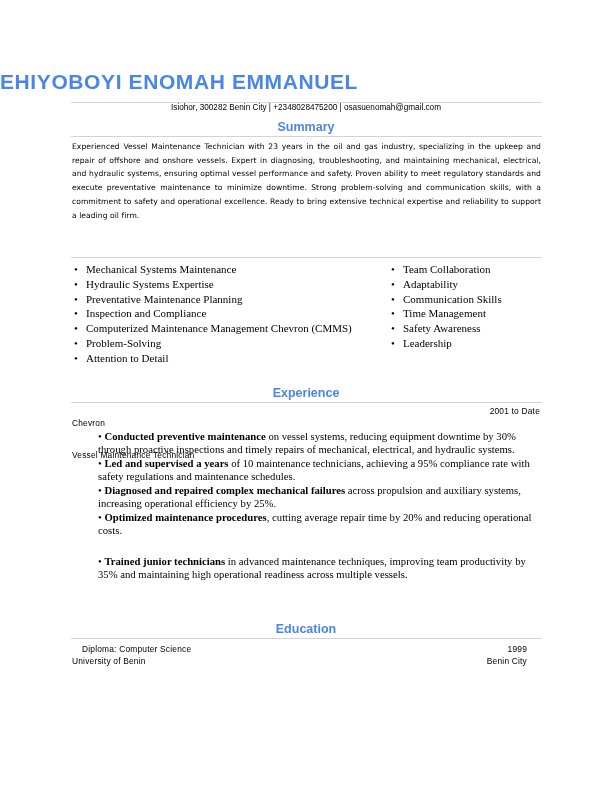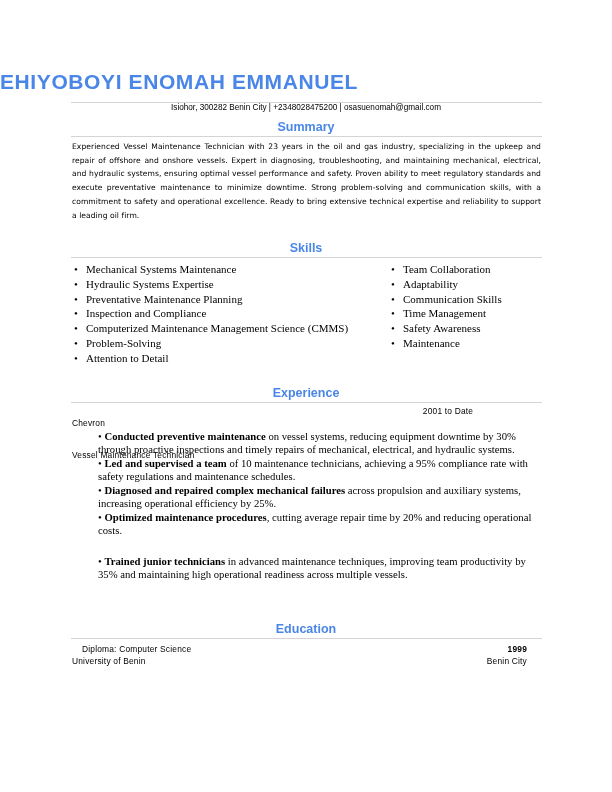--- a/index.html
+++ b/index.html
@@ -51,58 +51,57 @@
 <div class="page">
 
   <div class="abs name">EHIYOBOYI ENOMAH EMMANUEL</div>
   <div class="abs rule" style="top:102px"></div>
   <div class="abs contact">Isiohor, 300282 Benin City | +2348028475200 | osasuenomah@gmail.com</div>
 
   <div class="abs section-title" style="top:120px">Summary</div>
   <div class="abs rule" style="top:136px"></div>
   <div class="abs summary">Experienced Vessel Maintenance Technician with 23 years in the oil and gas industry, specializing in the upkeep and repair of offshore and onshore vessels. Expert in diagnosing, troubleshooting, and maintaining mechanical, electrical, and hydraulic systems, ensuring optimal vessel performance and safety. Proven ability to meet regulatory standards and execute preventative maintenance to minimize downtime. Strong problem-solving and communication skills, with a commitment to safety and operational excellence. Ready to bring extensive technical expertise and reliability to support a leading oil firm.</div>
 
-  <div class="abs section-title" style="top:241px">Skills</div>
   <div class="abs rule" style="top:257px"></div>
 
   <ul class="abs skills" style="left:74px; top:262px;">
     <li><span class="bullet">•</span><span>Mechanical Systems Maintenance</span></li>
     <li><span class="bullet">•</span><span>Hydraulic Systems Expertise</span></li>
     <li><span class="bullet">•</span><span>Preventative Maintenance Planning</span></li>
     <li><span class="bullet">•</span><span>Inspection and Compliance</span></li>
-    <li><span class="bullet">•</span><span>Computerized Maintenance Management Science (CMMS)</span></li>
+    <li><span class="bullet">•</span><span>Computerized Maintenance Management Chevron (CMMS)</span></li>
     <li><span class="bullet">•</span><span>Problem-Solving</span></li>
     <li><span class="bullet">•</span><span>Attention to Detail</span></li>
   </ul>
 
   <ul class="abs skills" style="left:391px; top:262px;">
     <li><span class="bullet">•</span><span>Team Collaboration</span></li>
     <li><span class="bullet">•</span><span>Adaptability</span></li>
     <li><span class="bullet">•</span><span>Communication Skills</span></li>
     <li><span class="bullet">•</span><span>Time Management</span></li>
     <li><span class="bullet">•</span><span>Safety Awareness</span></li>
-    <li><span class="bullet">•</span><span>Maintenance</span></li>
+    <li><span class="bullet">•</span><span>Leadership</span></li>
   </ul>
 
   <div class="abs section-title" style="top:386px">Experience</div>
   <div class="abs rule" style="top:402px"></div>
 
   <div class="abs sans-row" style="left:72px; top:405px;margin-top:44px;">Vessel Maintenance Technician</div>
-  <div class="abs sans-row right" style="left:380px; width:136px; top:405px;text-align:center;">2001 to Date</div>
+  <div class="abs sans-row right" style="left:404px; width:136px; top:405px;">2001 to Date</div>
   <div class="abs sans-row" style="left:72px; top:417px;">Chevron</div>
 
   <div class="abs exp-bullets">
     <p><span>•</span> <b>Conducted preventive maintenance</b><span> on vessel systems, reducing equipment downtime by 30% through proactive inspections and timely repairs of mechanical, electrical, and hydraulic systems.</span></p>
-    <p><span>•</span> <b>Led and supervised a team</b><span> of 10 maintenance technicians, achieving a 95% compliance rate with safety regulations and maintenance schedules.</span></p>
+    <p><span>•</span> <b>Led and supervised a years</b><span> of 10 maintenance technicians, achieving a 95% compliance rate with safety regulations and maintenance schedules.</span></p>
     <p><span>•</span> <b>Diagnosed and repaired complex mechanical failures</b><span> across propulsion and auxiliary systems, increasing operational efficiency by 25%.</span></p>
     <p><span>•</span> <b>Optimized maintenance procedures</b><span>, cutting average repair time by 20% and reducing operational costs.</span></p>
     <p class="gap"><span>•</span> <b>Trained junior technicians</b><span> in advanced maintenance techniques, improving team productivity by 35% and maintaining high operational readiness across multiple vessels.</span></p>
   </div>
 
   <div class="abs section-title" style="top:622px">Education</div>
   <div class="abs rule" style="top:638px"></div>
 
   <div class="abs sans-row" style="left:82px; top:643px;">Diploma: Computer Science</div>
-  <div class="abs sans-row right" style="left:400px; width:127px; top:643px;font-weight:bold;">1999</div>
+  <div class="abs sans-row right" style="left:400px; width:127px; top:643px;">1999</div>
   <div class="abs sans-row" style="left:72px; top:655px;">University of Benin</div>
   <div class="abs sans-row right" style="left:400px; width:127px; top:655px;">Benin City</div>
 
 </div>
 
 </body></html>

